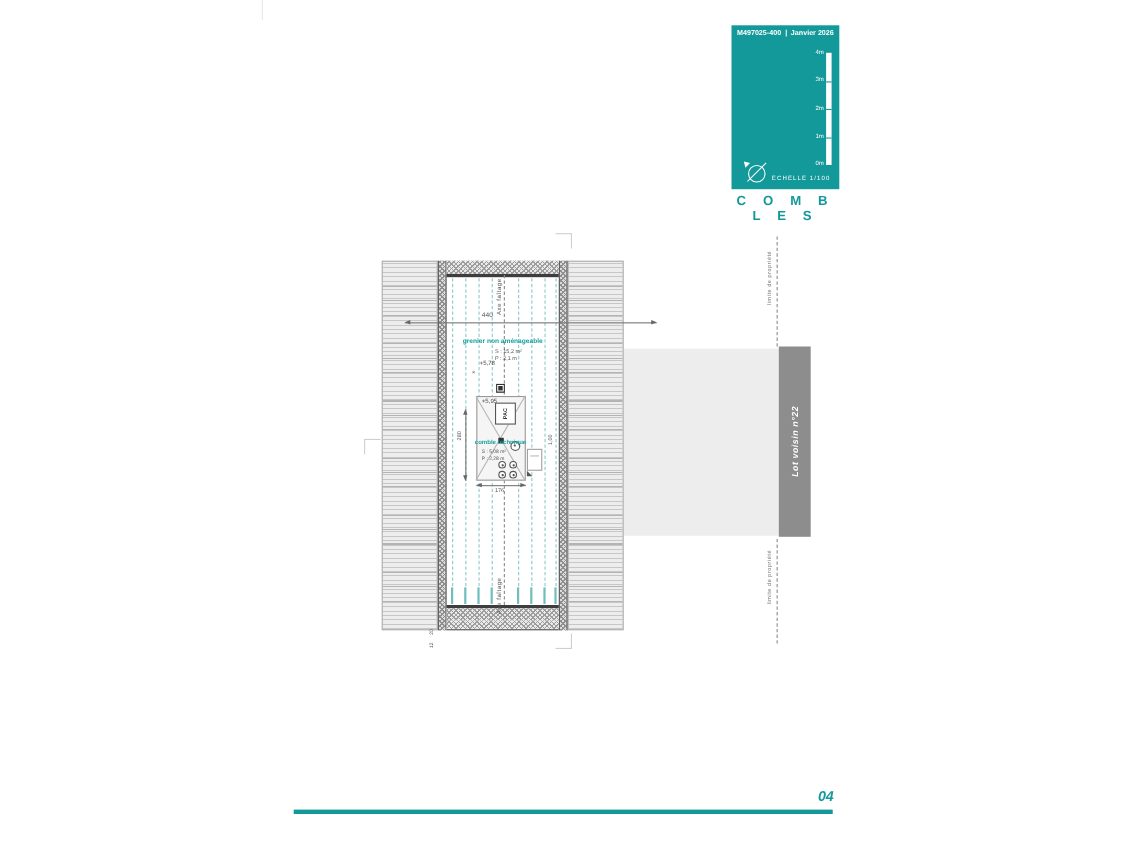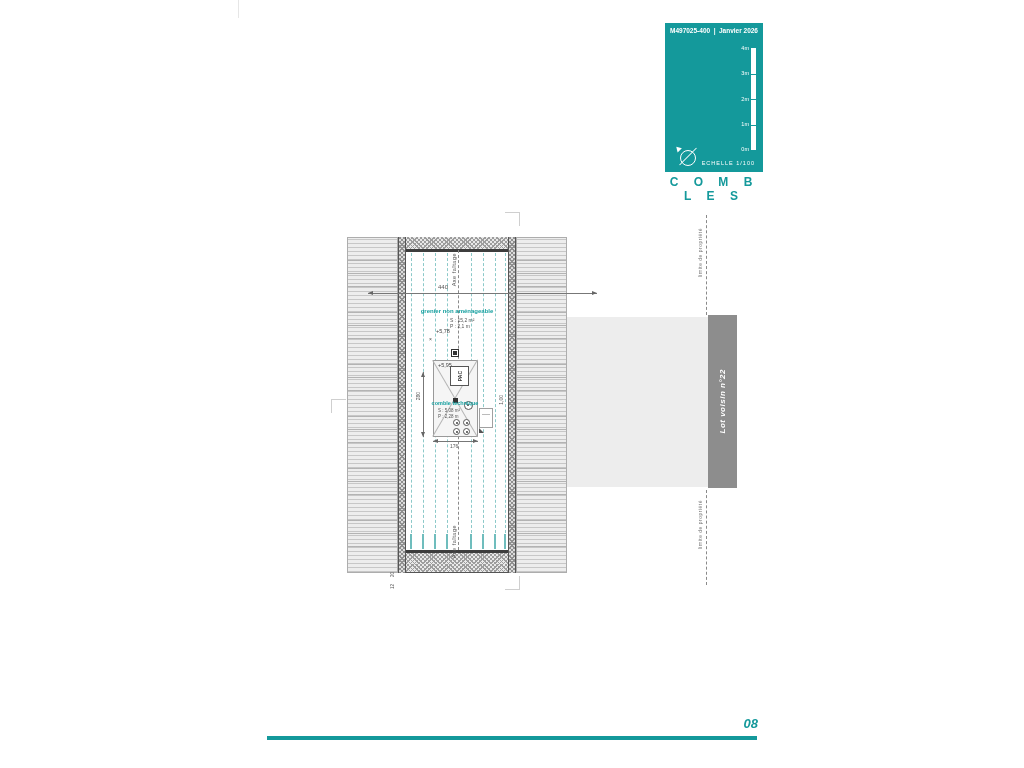--- a/index.html
+++ b/index.html
@@ -206,16 +206,16 @@
   <div class="abs vtext dimtext" style="left:415px;top:392px;font-size:5px">280</div>
   <div class="abs dimline-h" style="left:433px;top:441px;width:45px"></div>
   <div class="abs arr-l" style="left:433px;top:439px"></div>
   <div class="abs arr-r" style="left:473px;top:439px"></div>
   <div class="abs dimtext" style="left:450px;top:443px;font-size:5px">176</div>
   <div class="abs vtext dimtext" style="left:498px;top:395px;font-size:5px">1,00</div>
 
   <div class="abs vtext dimtext" style="left:390px;top:572px;font-size:4.5px">20</div>
   <div class="abs vtext dimtext" style="left:390px;top:584px;font-size:4.5px">12</div>
 
-  <div class="abs" id="pagenum">08</div>
+  <div class="abs" id="pagenum">04</div>
   <div class="abs" id="footerbar"></div>
 
 </div>
 
 </body></html>

